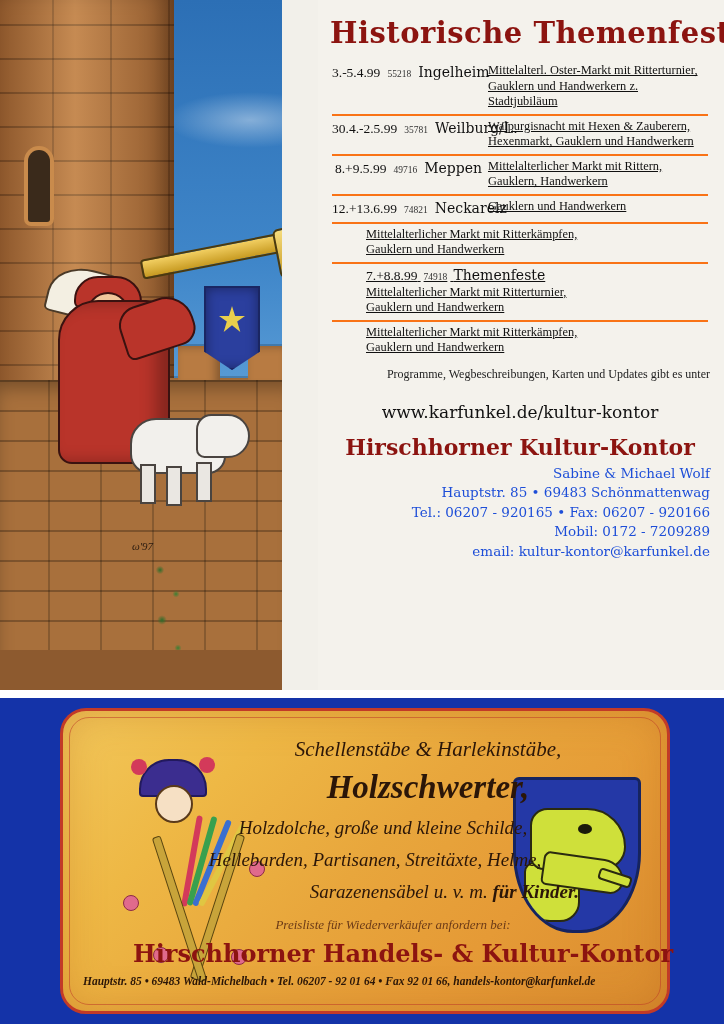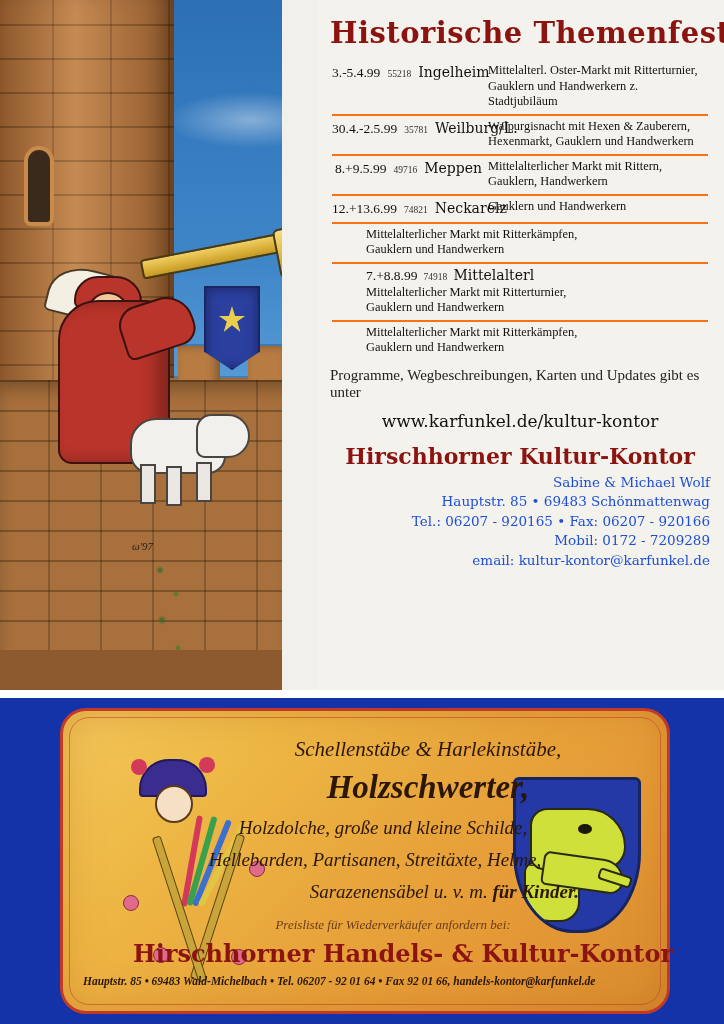--- a/index.html
+++ b/index.html
@@ -240,29 +240,30 @@
     line-height:1.18;
   }
   .ev-date { font-size:13.5px; color:#111; }
   .ev-plz { font-size:9.5px; color:#333; margin:0 3px; }
   .ev-city { font-family:"DejaVu Serif", serif; font-size:14px; color:#111; }
   .event-right {
     flex:1 1 auto;
     font-size:12.4px;
     line-height:1.25;
     color:#111;
+    text-decoration:underline;
   }
   .event-row.inline .event-right { padding-left:34px; }
   .inline-head { white-space:nowrap; }
 
   .programme-note {
-    text-align:left;
-    font-size:15px;
+    text-align:right;
+    font-size:12px;
     color:#222;
-    margin: 7px 0 10px 0;
+    margin: 7px 0 20px 0;
   }
   .website {
     text-align:center;
     font-family:"DejaVu Serif", serif;
     font-size:17px;
     color:#111;
     margin-bottom:12px;
   }
   .org-name {
     text-align:center;
@@ -547,21 +548,21 @@
             <div>Gauklern und Handwerkern</div>
           </div>
         </div>
 
         <div class="event-row inline">
 
           <div class="event-right">
             <div class="inline-head">
               <span class="ev-date">7.+8.8.99</span>
               <span class="ev-plz">74918</span>
-              <span class="ev-city">Mittelalterl</span>
+              <span class="ev-city">Themenfeste</span>
             </div>
             <div>Mittelalterlicher Markt mit Ritterturnier,</div>
             <div>Gauklern und Handwerkern</div>
           </div>
         </div>
 
         <div class="event-row inline">
 
           <div class="event-right">
             <div>Mittelalterlicher Markt mit Ritterkämpfen,</div>

